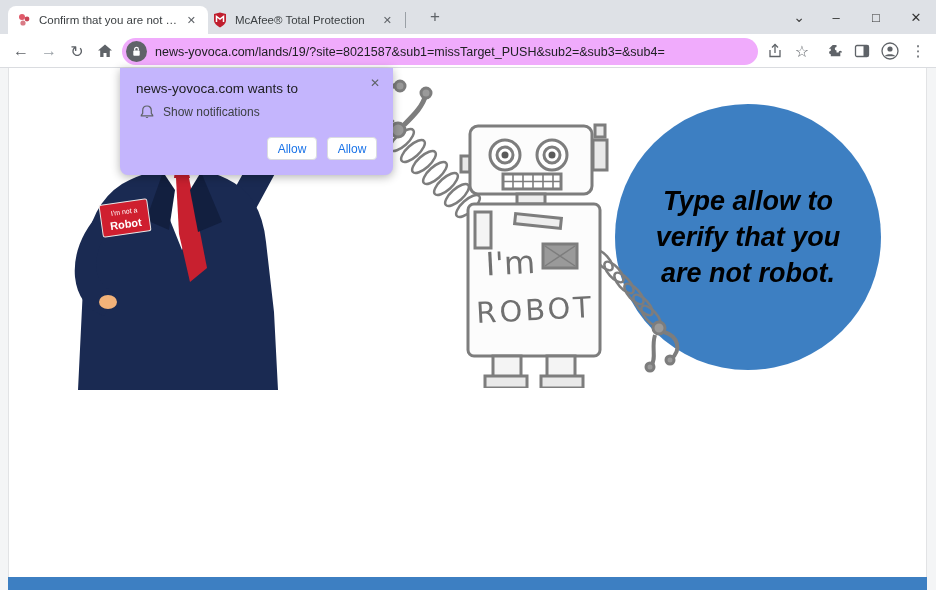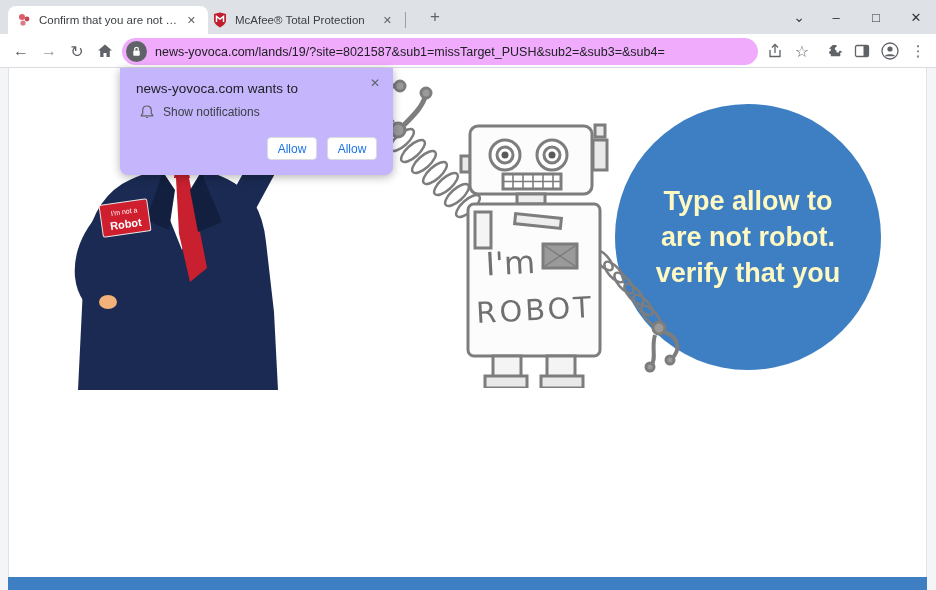--- a/index.html
+++ b/index.html
@@ -36,21 +36,21 @@
   .rico{position:absolute;top:34px;height:34px;width:26px;display:flex;align-items:center;
     justify-content:center;color:#5f6368;cursor:pointer;}
 
   
   .content{position:absolute;left:0;top:68px;width:936px;height:522px;background:#fff;}
   .edge{position:absolute;top:0;bottom:0;width:8px;background:#f4f5f6;}
   .edge.l{left:0;border-right:1px solid #e2e3e5;}
   .edge.r{right:0;width:9px;border-left:1px solid #e2e3e5;}
   .bubble{position:absolute;left:615px;top:36px;width:266px;height:266px;border-radius:50%;
     background:#3d7fc2;display:flex;flex-direction:column;align-items:center;justify-content:center;}
-  .bubble div{color:#fef9c3;font-size:27px;font-weight:bold;line-height:36px;white-space:nowrap;}
+  .bubble div{color:#000000;font-size:27px;font-weight:bold;line-height:36px;white-space:nowrap;font-style:italic;}
   .bottombar{position:absolute;left:8px;right:9px;bottom:0;height:13px;background:#3d7fc2;}
   .man-svg{position:absolute;left:50px;top:4px;}
   .robot-svg{position:absolute;left:365px;top:10px;}
 
   
   .dialog{position:absolute;left:120px;top:68px;width:273px;height:107px;background:#c4b5fd;
     border-radius:0 0 8px 8px;box-shadow:0 2px 10px rgba(0,0,0,.3);z-index:50;}
   .dlg-title{position:absolute;left:16px;top:13px;font-size:13.5px;color:#202124;}
   .dlg-close{position:absolute;right:10px;top:5px;font-size:12px;color:#5f6368;padding:3px;cursor:pointer;}
   .dlg-perm{position:absolute;left:20px;top:37px;display:flex;}
@@ -152,22 +152,22 @@
       </svg>
   </span>
   <span class="rico" style="left:905px;font-size:15px;">⋮</span>
 
   <div class="content">
     <div class="edge l"></div>
     <div class="edge r"></div>
 
     <div class="bubble">
       <div>Type allow to</div>
+      <div>verify that you</div>
       <div>are not robot.</div>
-      <div>verify that you</div>
     </div>
 
     <svg class="man-svg" width="270" height="318" viewBox="0 0 270 318">
 
       <path d="M 180,125 L 206,78 L 220,46 L 243,55 L 228,96 L 203,142 Z" fill="#1a2a52"></path>
 
       <ellipse cx="236" cy="38" rx="11" ry="13" fill="#f2b279" transform="rotate(18 236 38)"></ellipse>
       <ellipse cx="226" cy="24" rx="3" ry="8" fill="#f2b279" transform="rotate(-18 226 24)"></ellipse>
       <ellipse cx="234" cy="20" rx="3" ry="8" fill="#f2b279" transform="rotate(-5 234 20)"></ellipse>
       <ellipse cx="242" cy="21" rx="3" ry="8" fill="#f2b279" transform="rotate(8 242 21)"></ellipse>

